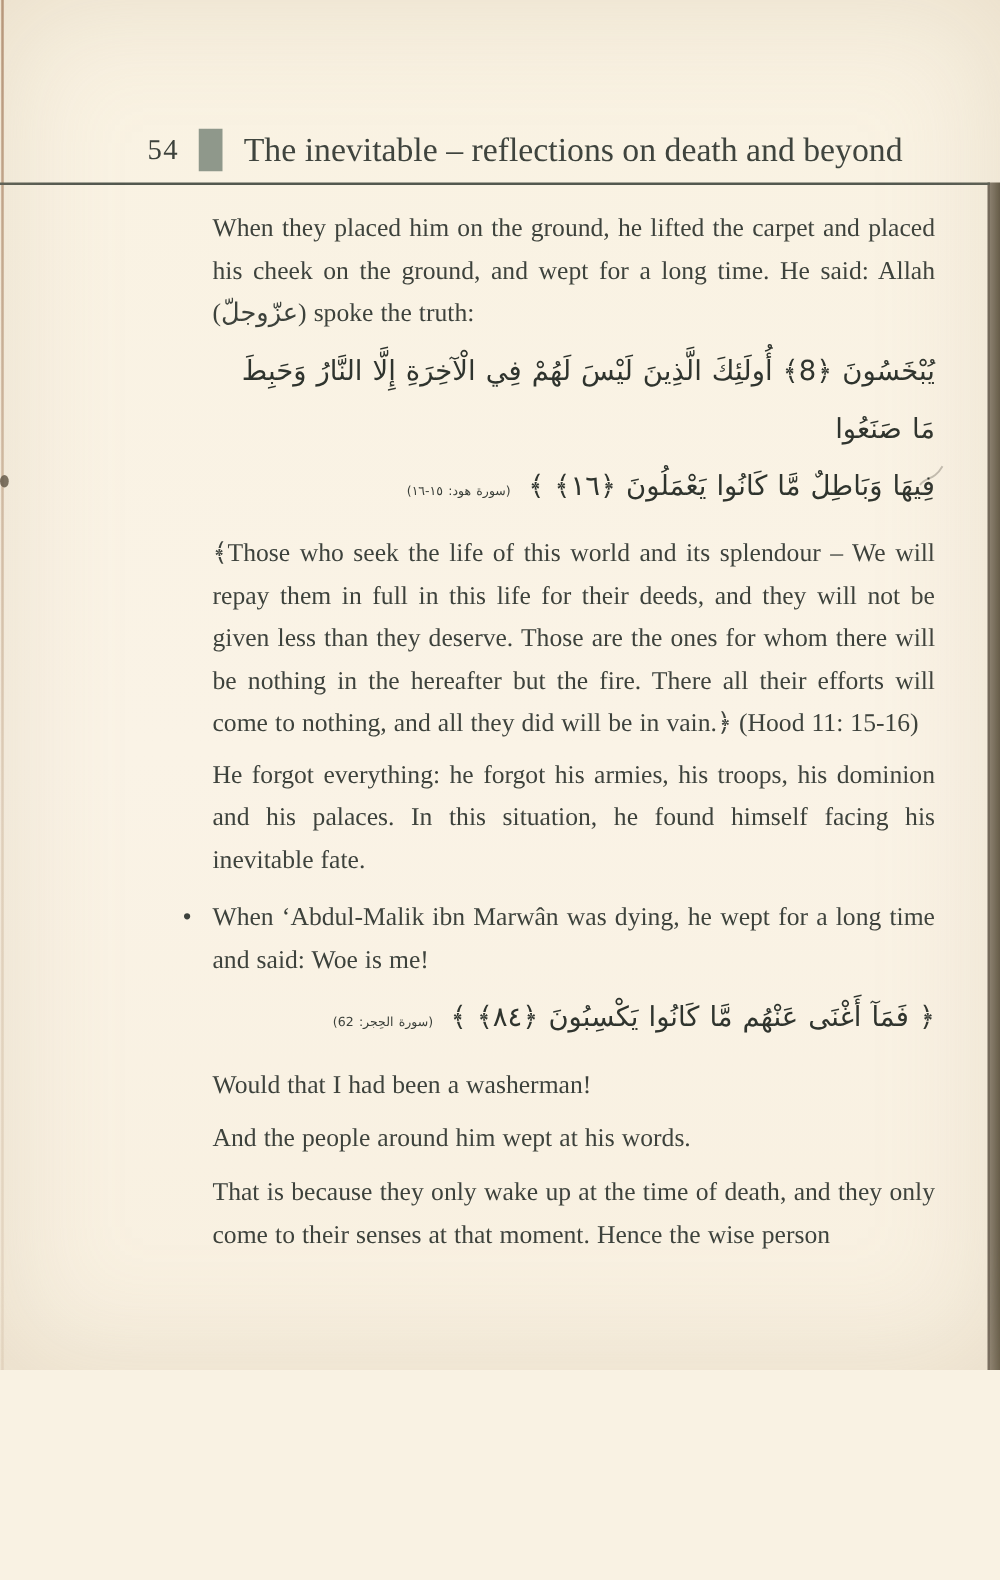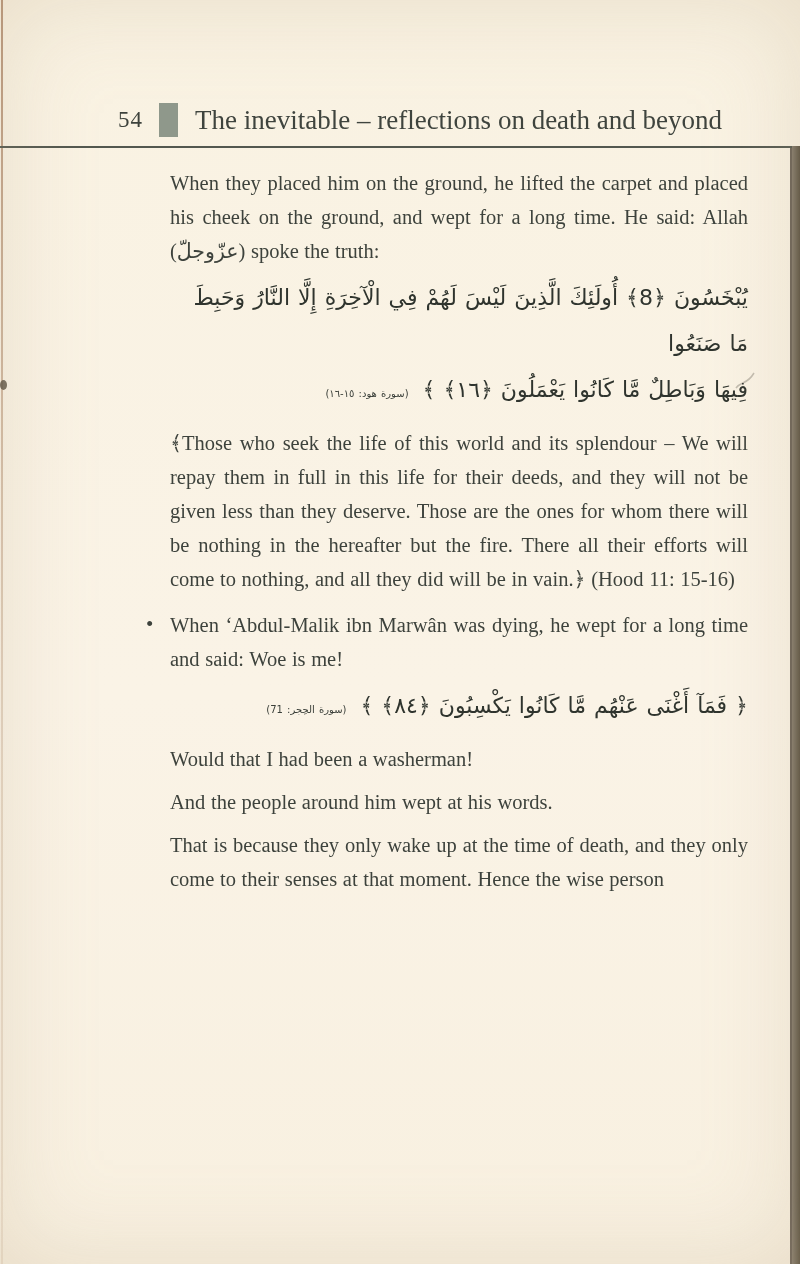--- a/index.html
+++ b/index.html
@@ -1,19 +1,19 @@
 <!DOCTYPE html>
 <html lang="en"><head>
 <meta charset="utf-8">
 <style>
   html, body { margin: 0; padding: 0; background: #f9f2e3; }
   .page {
     position: relative;
     width: 800px;
-    height: 1264px;
+    height: 1096px;
     overflow: hidden;
     background: linear-gradient(180deg, #f9f2e2 0%, #faf3e6 55%, #f8f0e0 100%);
     font-family: "Liberation Serif", "DejaVu Sans", serif;
     color: #3d423c;
   }
   .page::after {
     content: "";
     position: absolute; inset: 0;
     box-shadow: inset 0 0 95px rgba(190,170,135,0.28);
     pointer-events: none;
@@ -88,28 +88,29 @@
 
     <p>When they placed him on the ground, he lifted the carpet and placed his cheek on the ground, and wept for a long time. He said: Allah (عزّوجلّ) spoke the truth:</p>
 
     <div class="arabic" dir="rtl">
       <div>يُبْخَسُونَ ﴿8﴾ أُولَئِكَ الَّذِينَ لَيْسَ لَهُمْ فِي الْآخِرَةِ إِلَّا النَّارُ وَحَبِطَ مَا صَنَعُوا</div>
       <div><span>فِيهَا وَبَاطِلٌ مَّا كَانُوا يَعْمَلُونَ ﴿١٦﴾ ﴾</span> <span class="cite-ar">(سورة هود: ١٥-١٦)</span></div>
     </div>
 
     <p><span>﴾Those who seek the life of this world and its splendour – We will repay them in full in this life for their deeds, and they will not be given less than they deserve. Those are the ones for whom there will be nothing in the hereafter but the fire. There all their efforts will come to nothing, and all they did will be in vain.﴿ </span><span class="cite">(Hood 11: 15-16)</span></p>
 
+    <p>He forgot everything: he forgot his armies, his troops, his dominion and his palaces. In this situation, he found himself facing his inevitable fate.</p>
 
     <div class="bullet-item">
       <span class="marker">•</span>
       <p>When ‘Abdul-Malik ibn Marwân was dying, he wept for a long time and said: Woe is me!</p>
     </div>
 
     <div class="arabic arabic-inline" dir="rtl">
-      <span>﴿ فَمَآ أَغْنَى عَنْهُم مَّا كَانُوا يَكْسِبُونَ ﴿٨٤﴾ ﴾</span> <span class="cite-ar">(سورة الحِجر: 71)</span>
+      <span>﴿ فَمَآ أَغْنَى عَنْهُم مَّا كَانُوا يَكْسِبُونَ ﴿٨٤﴾ ﴾</span> <span class="cite-ar">(سورة الحِجر: 62)</span>
     </div>
 
 
     <p>Would that I had been a washerman!</p>
     <p class="gap-top">And the people around him wept at his words.</p>
     <p class="gap-top">That is because they only wake up at the time of death, and they only come to their senses at that moment. Hence the wise person</p>
 
   </div>
 </div>
 

